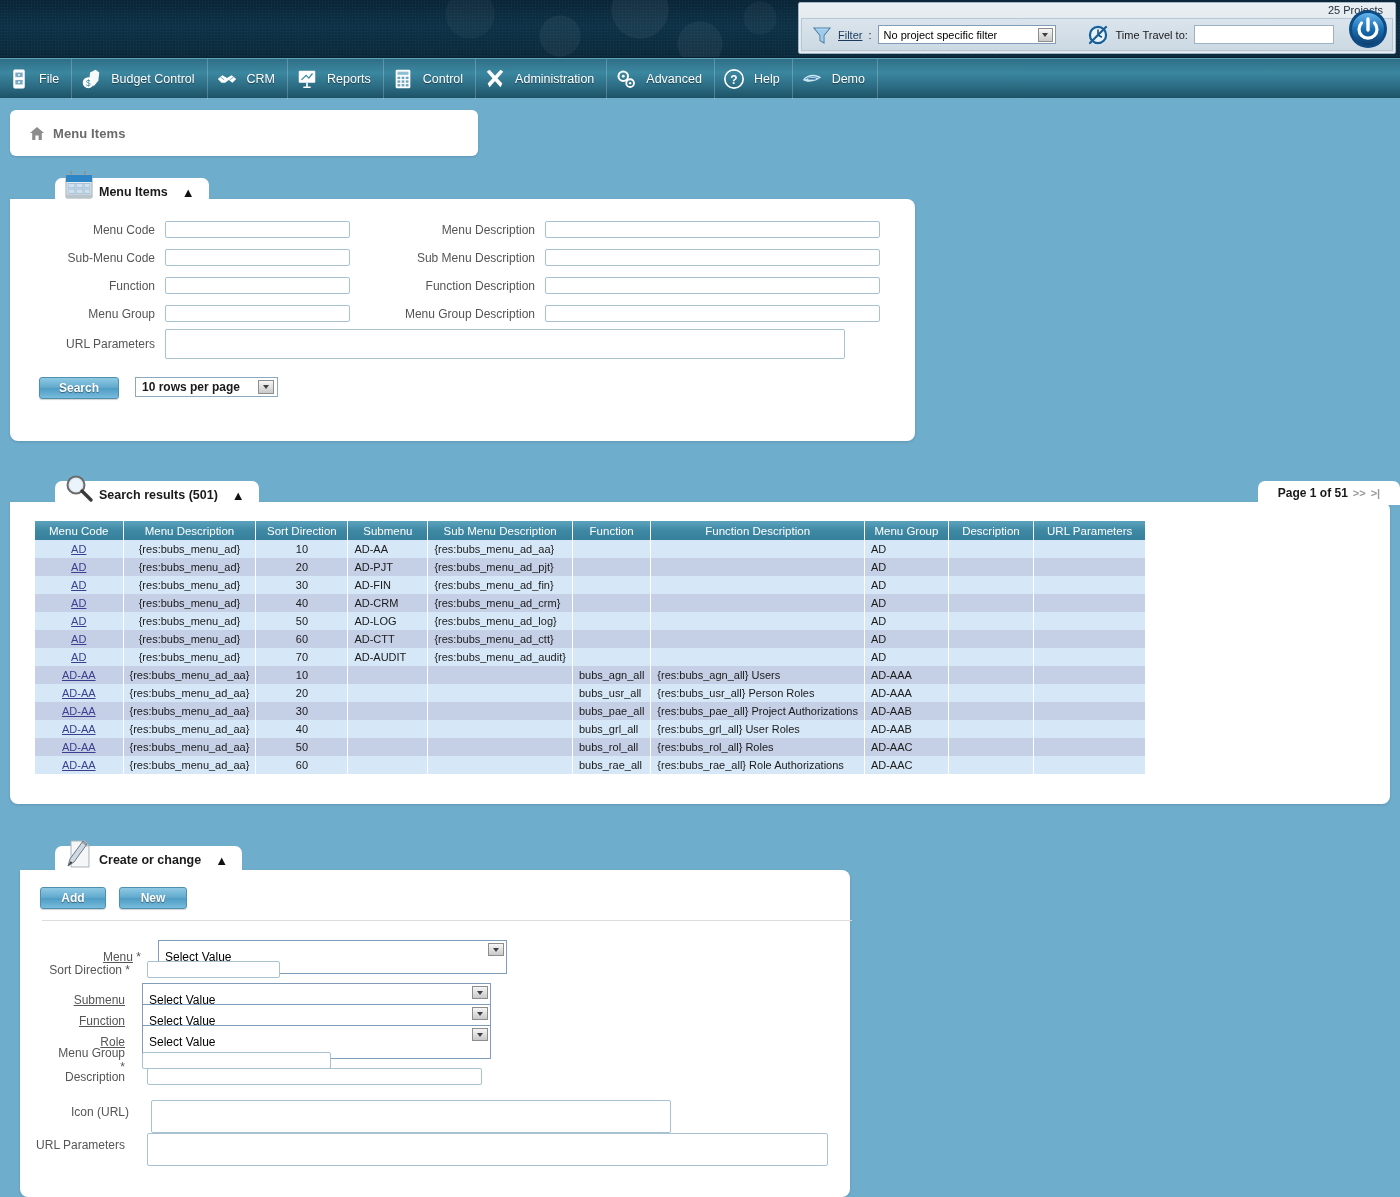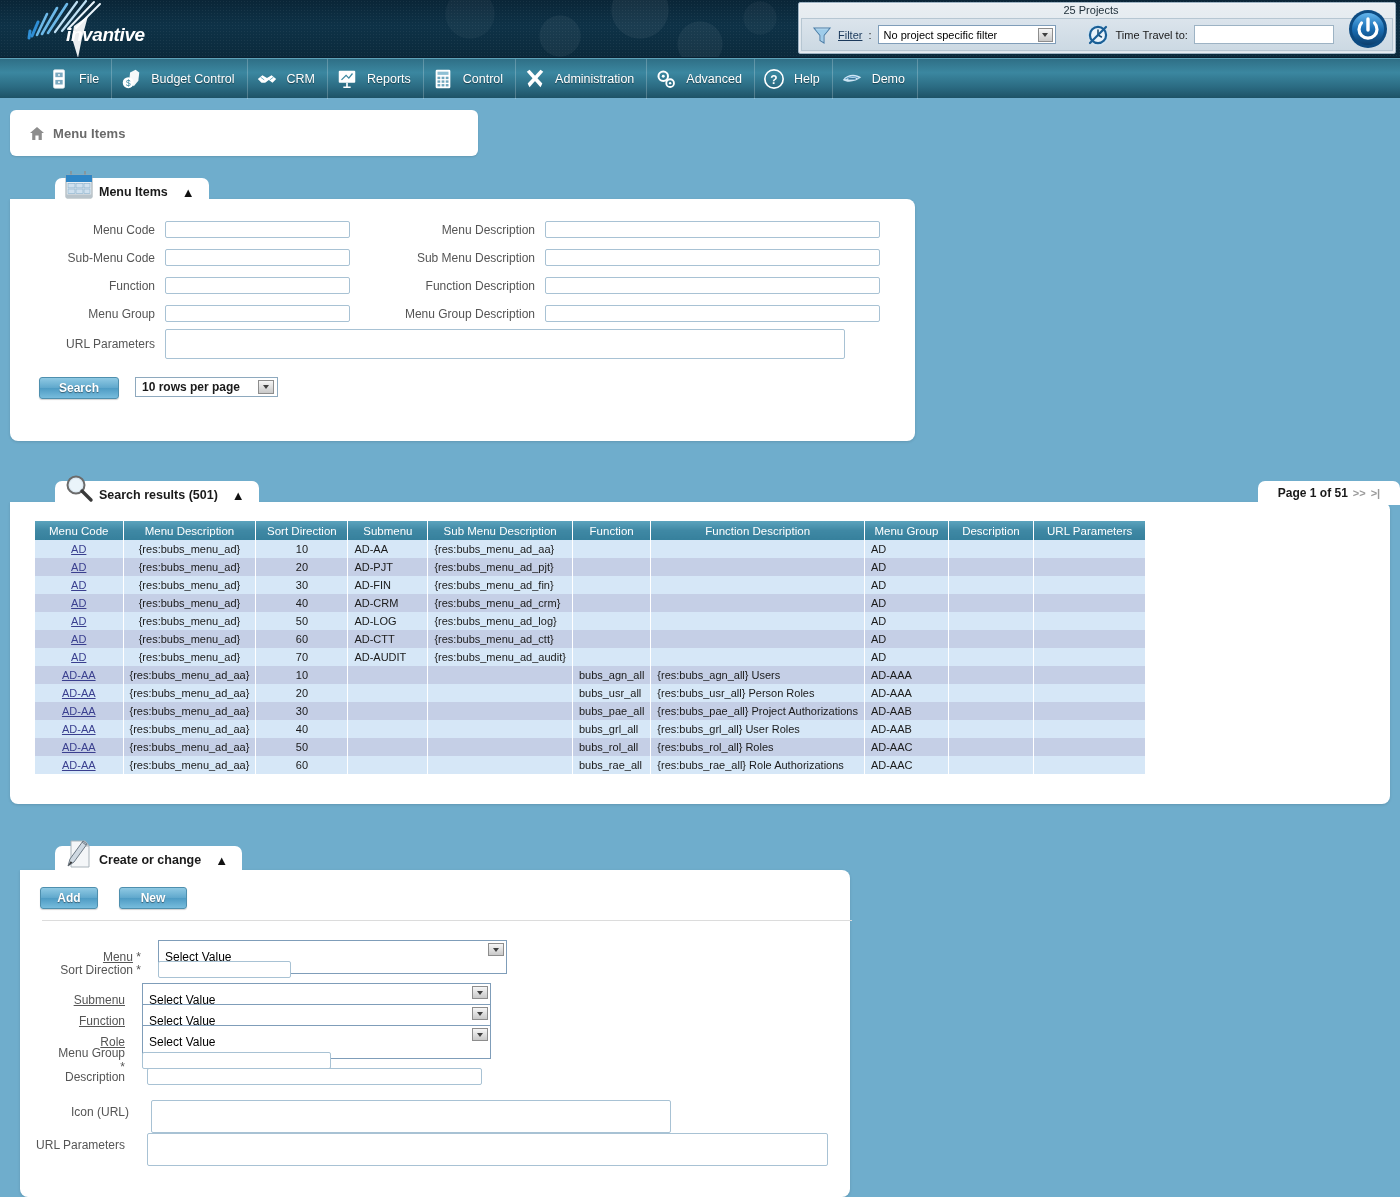--- a/index.html
+++ b/index.html
@@ -45,21 +45,21 @@
   
   .tr-panel {
     position:absolute; right:4px; top:2px; width:598px; height:52px;
     background:linear-gradient(180deg,#e9eef2 0%, #dde5ec 100%);
     border:1px solid #9fb4c4;
     border-radius:2px;
     box-shadow:0 0 0 1px rgba(255,255,255,0.3) inset;
   }
   .tr-title {
     position:absolute; left:0; right:12px; top:1px; height:25px;
-    text-align:center; font-size:11px; color:#22323c;
+    text-align:right; font-size:11px; color:#22323c;
     line-height:13px;
   }
   .tr-row {
     position:absolute; left:2px; right:2px; top:15px; bottom:2px;
     background:linear-gradient(180deg,#dbe4ec 0%, #ccd9e3 100%);
     border:1px solid #b6c6d2;
     display:flex; align-items:center; padding-left:10px; gap:6px;
   }
   .funnel-icon { width:20px; height:20px; flex:0 0 auto; }
   .filter-label {
@@ -97,21 +97,21 @@
     background:linear-gradient(180deg,#2f6f86 0%, #3b87a0 35%, #2b6b82 72%, #1d5266 100%);
     border-top:1px solid #5fa3ba;
     display:flex; align-items:center;
   }
   .menu-item {
     display:flex; align-items:center; height:40px; padding:0 12px 0 8px;
     color:#ffffff; font-size:12.5px; white-space:nowrap; cursor:pointer;
     border-right:1px solid rgba(255,255,255,0.22);
     gap:9px;
   }
-  .menu-item:first-child { border-left:0;margin-left:40px; }
+  .menu-item:first-child { border-left:0; }
   .menu-icon { width:22px; height:22px; flex:0 0 auto; display:block; }
   .menu-label { text-shadow:0 1px 1px rgba(0,0,0,0.45); }
 
   
   .breadcrumb {
     position:absolute; left:10px; top:110px; width:468px; height:46px;
     background:#fff; border-radius:6px;
     display:flex; align-items:center; padding-left:20px; gap:9px;
     box-shadow:0 1px 2px rgba(0,0,0,0.12);
   }
@@ -213,43 +213,20 @@
     padding:0 24px 0 6px; font-size:12px; color:#000;
   }
   .sel .select-arrow { right:2px; top:2px; width:16px; height:13px; }
   .lbl-link { text-decoration:underline; color:#555; cursor:pointer; }
 </style>
 </head>
 <body>
 
 <div class="banner">
   <div class="banner-dots"></div>
-  <div class="logo-wrap">
-    <svg class="logo-burst" viewBox="0 0 120 60">
-      <g stroke="#eaf4fb" stroke-width="2" fill="none" stroke-linecap="round">
-        <path d="M78 6 L54 30"></path>
-        <path d="M72 4 L46 31"></path>
-      </g>
-      <g stroke="#bfe0f4" stroke-width="2.2" fill="none" stroke-linecap="round">
-        <path d="M64 3 L40 33"></path>
-        <path d="M55 4 L33 34"></path>
-      </g>
-      <g stroke="#6db9e8" stroke-width="2.6" fill="none" stroke-linecap="round">
-        <path d="M45 6 L26 35"></path>
-        <path d="M35 10 L20 36"></path>
-        <path d="M25 16 L15 37"></path>
-      </g>
-      <g stroke="#2f8fd6" stroke-width="3" fill="none" stroke-linecap="round">
-        <path d="M16 24 L10 38"></path>
-        <path d="M8 33 L7 40"></path>
-      </g>
-      <path d="M52 28 L66 18 L60 40 L56 60 L50 40 Z" fill="#ffffff" opacity="0.92"></path>
-    </svg>
-    <div class="logo-text">invantive</div>
-  </div>
 
   <div class="tr-panel">
     <div class="tr-title">25 Projects</div>
     <div class="tr-row">
       <svg class="funnel-icon" viewBox="0 0 20 20">
         <path d="M2 3 L18 3 L12 10.5 L12 18 L8 15.5 L8 10.5 Z" fill="#cfe5f5" stroke="#4a7ea8" stroke-width="1.1"></path>
         <path d="M3.5 4.2 L16.5 4.2 L11 10.8 L11 16.3 L9 15 L9 10.8 Z" fill="#8dc3e6" opacity="0.75"></path>
       </svg>
       <span class="filter-label">Filter</span>
       <span class="filter-colon">:</span>
@@ -642,37 +619,37 @@
     <path d="M22 3 L22 8 L26 8 Z" fill="#d8dee3" stroke="#a9b3ba" stroke-width="0.8"></path>
     <path d="M5 28 L7 21 L20 3 L24 6 L11 24 Z" fill="#cfd9e2" stroke="#6d7a85" stroke-width="1"></path>
     <path d="M19 4 L23 7" stroke="#6d7a85" stroke-width="1"></path>
     <path d="M5 28 L7.6 23.2 L9.5 24.6 Z" fill="#3a3a3a"></path>
   </svg>
   <span>Create or change</span>
   <span class="chev">▲</span>
 </div>
 
 <div class="panel" id="panel-create">
-  <div class="btn" style="position:absolute; left:20px; top:17px; width:58px; height:22px;">
+  <div class="btn" style="position:absolute; left:20px; top:17px; width:66px; height:22px;">
     <span>Add</span>
   </div>
   <div class="btn" style="position:absolute; left:99px; top:17px; width:68px; height:22px;">
     <span>New</span>
   </div>
   <div class="divider"></div>
 
   <div class="form-row" style="left:16px; top:70px;">
     <span class="lbl" style="width:105px;"><span class="lbl-link">Menu</span> <span>*</span></span>
     <div class="sel" style="width:349px; margin-left:17px;">
       <span>Select Value</span>
       <span class="select-arrow"></span>
     </div>
   </div>
 
-  <div class="form-row" style="left:16px; top:91px;">
+  <div class="form-row" style="left:5px; top:91px;">
     <span class="lbl" style="width:105px;"><span>Sort Direction</span> <span>*</span></span>
     <input class="txt" style="width: 133px; margin-left: 17px;" type="text" value="">
   </div>
 
   <div class="form-row" style="left:0px; top:113px;">
     <span class="lbl" style="width:105px;"><span class="lbl-link">Submenu</span></span>
     <div class="sel" style="width:349px; margin-left:17px;">
       <span>Select Value</span>
       <span class="select-arrow"></span>
     </div>

